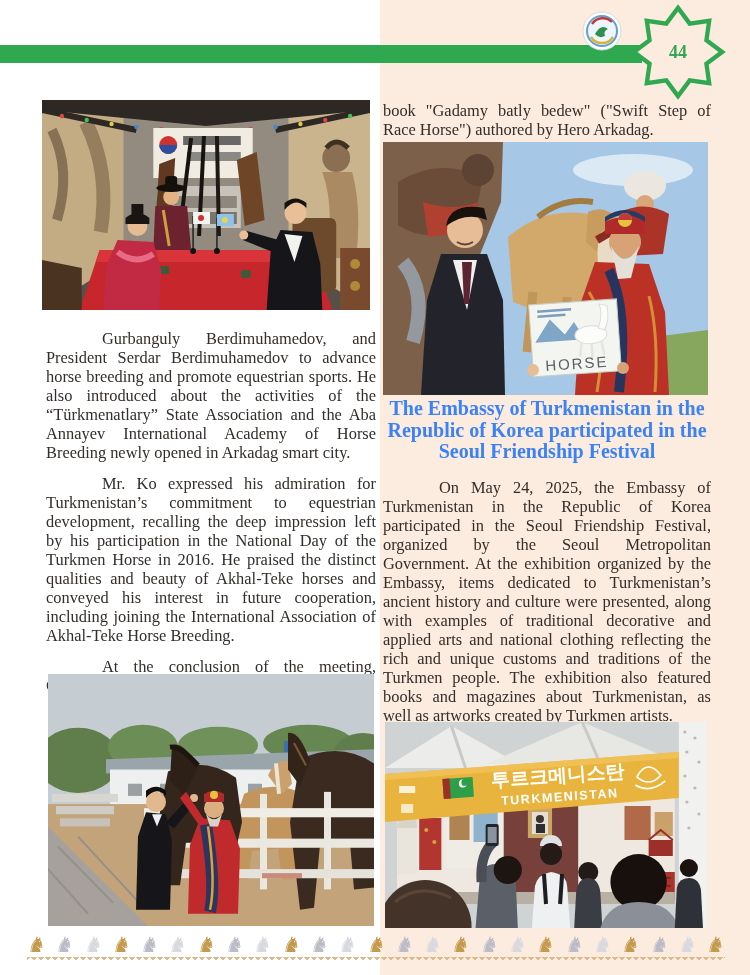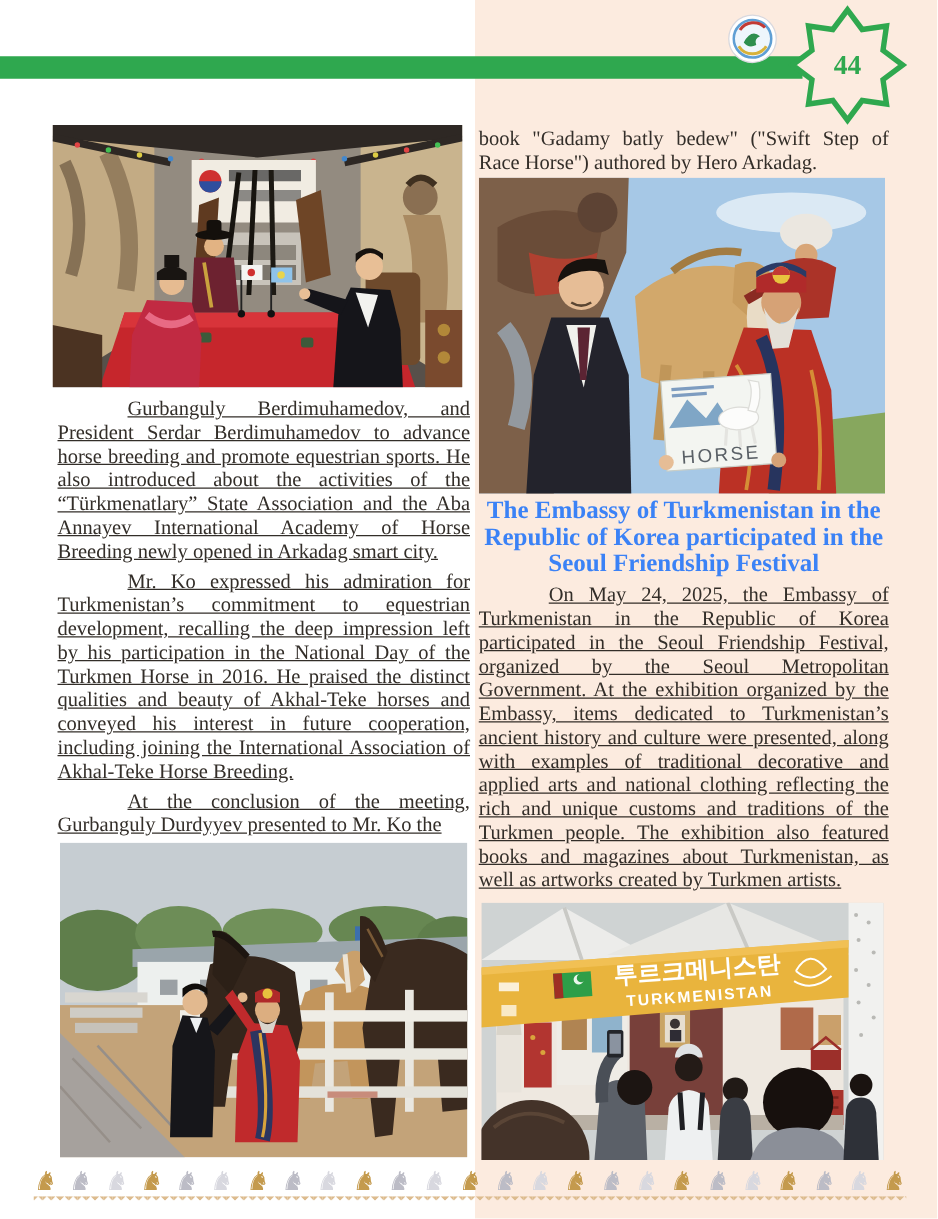--- a/index.html
+++ b/index.html
@@ -4,25 +4,25 @@
 <style>
   html,body{margin:0;padding:0;background:#ffffff;}
   .page{position:relative;width:750px;height:975px;overflow:hidden;background:#ffffff;
         font-family:"Liberation Serif",serif;color:#332e29;}
   .bg-right{position:absolute;left:380px;top:0;width:370px;height:975px;background:#fcebdf;}
   .green-band{position:absolute;left:0;top:45px;width:642px;height:18px;background:#2fa84f;}
   .logo{position:absolute;left:582px;top:11px;width:40px;height:40px;}
   .page-star{position:absolute;left:630px;top:4px;width:96px;height:96px;}
   .page-star svg{position:absolute;left:0;top:0;width:96px;height:96px;}
   .page-star .num{position:absolute;left:0;top:0;width:96px;height:96px;display:flex;
-        align-items:center;justify-content:center;color:#2fa84f;font-size:22px;font-weight:bold;}
+        align-items:center;justify-content:center;color:#2fa84f;font-size:18px;font-weight:bold;}
   .photo{position:absolute;overflow:hidden;}
   .photo svg{display:block;width:100%;height:100%;}
   .body-text{position:absolute;font-size:16.4px;line-height:19px;text-align:justify;}
-  .body-text p{margin:0 0 5px 0;text-indent:56px;text-decoration:underline;}
+  .body-text p{margin:12px 0 5px 0;text-indent:56px;}
   .intro-text{position:absolute;font-size:16.4px;line-height:19px;text-align:justify;}
   .article-heading{position:absolute;font-size:20px;line-height:21.5px;font-weight:bold;
         color:#3b82f6;text-align:center;}
   .horse-row{position:absolute;left:27px;top:933px;width:698px;height:24px;display:flex;
         justify-content:space-between;align-items:center;font-family:"DejaVu Sans",sans-serif;
         font-size:21px;line-height:1;}
   .horse-row span{display:inline-block;transform:scaleX(-1);}
   .zigzag{position:absolute;left:27px;top:957px;width:698px;height:7px;
         background-image:linear-gradient(135deg,#dcbb8e 25%,transparent 25%),
                          linear-gradient(225deg,#dcbb8e 25%,transparent 25%);

